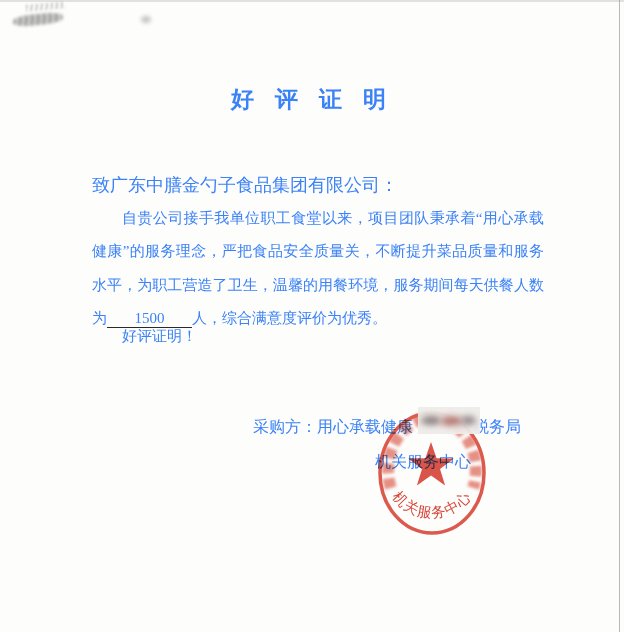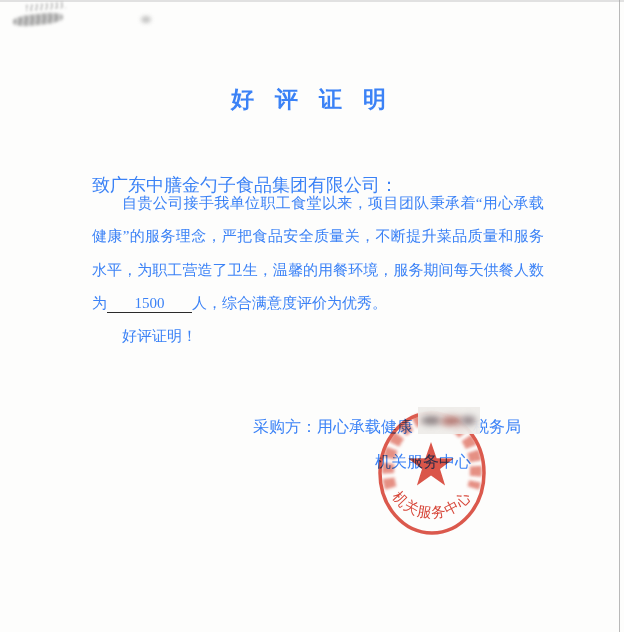--- a/index.html
+++ b/index.html
@@ -16,21 +16,21 @@
     filter:blur(1px);opacity:.55;transform:rotate(-5deg);}
   .smudge2{position:absolute;left:13px;top:14px;width:50px;height:11px;
     background:repeating-linear-gradient(95deg,#6d6d6d 0 3px,#b5b5b5 3px 6px);
     filter:blur(1.4px);opacity:.65;transform:rotate(-6deg);border-radius:40%;}
   .dot1{position:absolute;left:141px;top:16px;width:10px;height:7px;background:#9b9b9b;
     filter:blur(2px);opacity:.6;border-radius:50%;}
   
   .title{position:absolute;left:231px;top:84px;font-size:23px;font-weight:600;
     letter-spacing:21px;white-space:nowrap;}
   .salutation{position:absolute;left:92px;top:154px;font-size:18px;white-space:nowrap;margin-top:19px;}
-  .body-par{position:absolute;left:92px;top:187px;width:452px;font-size:15px;
+  .body-par{position:absolute;left:92px;top:202px;width:452px;font-size:15px;
     line-height:33.4px;text-align:justify;text-indent:30px;}
   .diners{display:inline-block;width:85px;text-align:center;text-indent:0;
     border-bottom:1px solid #2a2a2a;line-height:18px;}
   .closing{position:absolute;left:92px;top:320px;font-size:15px;line-height:33.4px;
     text-indent:30px;white-space:nowrap;}
   .sig-line{position:absolute;font-size:16px;white-space:nowrap;z-index:1;}
   .sig-purchaser{left:253px;top:417px;}
   .sig-dept{left:375px;top:452px;}
   .sig-date{left:360px;top:485px;}
   .redact-gap{display:inline-block;width:60px;height:14px;}

